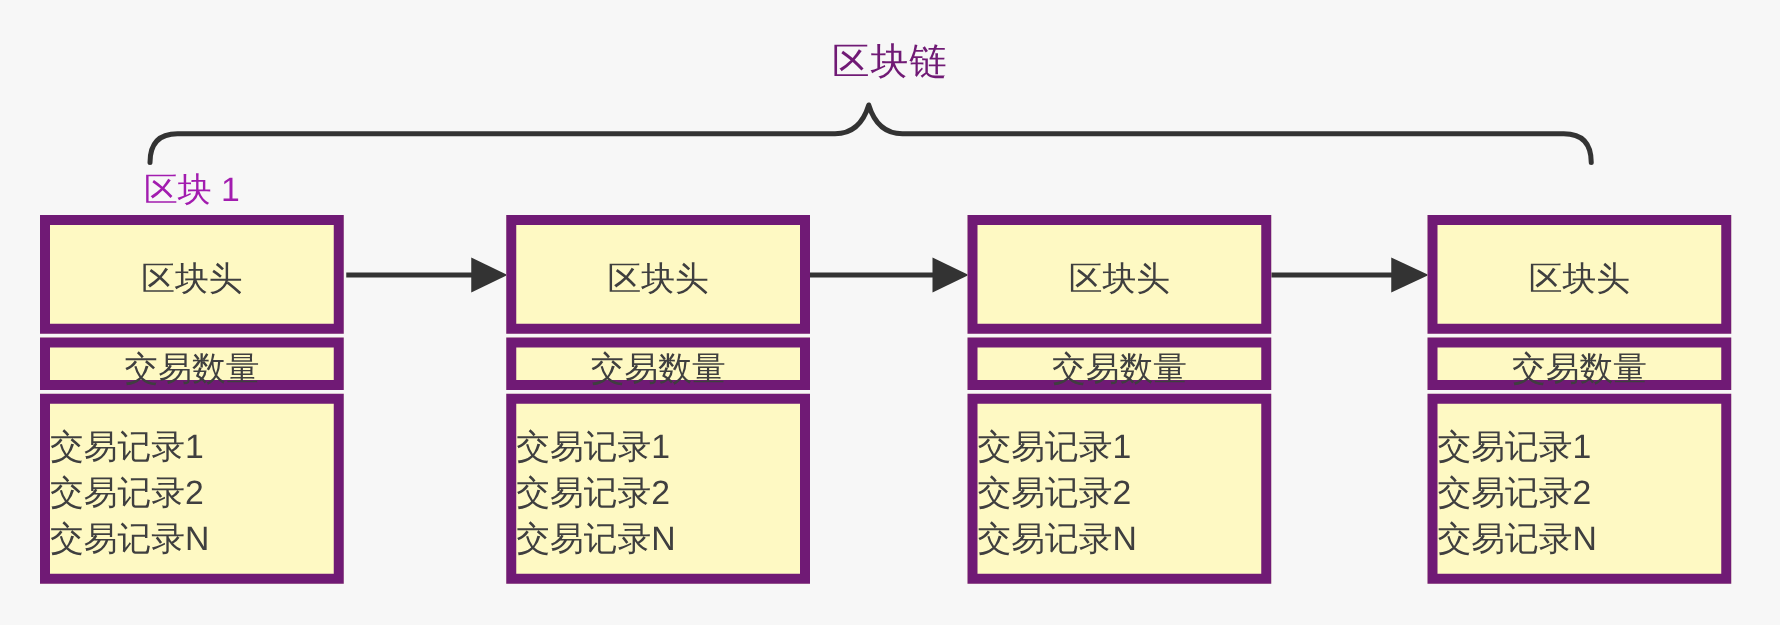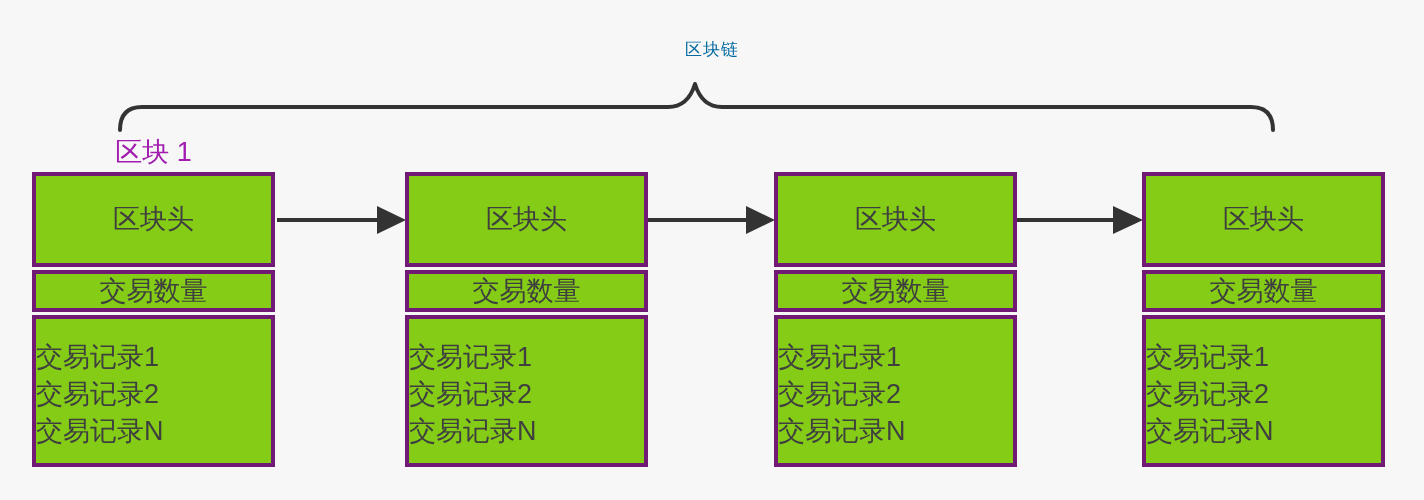--- a/index.html
+++ b/index.html
@@ -16,22 +16,22 @@
     overflow: hidden;
   }
   .diagram-title {
     position: absolute;
     left: 0;
     top: 34px;
     width: 100%;
     height: 32px;
     line-height: 32px;
     text-align: center;
-    font-size: 17px;
-    color: #0369a1;
+    font-size: 30px;
+    color: #701a75;
     letter-spacing: 1px;
   }
   .connector-layer {
     position: absolute;
     left: 0;
     top: 0;
     width: 1424px;
     height: 500px;
   }
   .block {
@@ -45,22 +45,22 @@
     left: 0;
     width: 100%;
     height: 32px;
     line-height: 32px;
     text-align: center;
     font-size: 27px;
     color: #a21caf;
   }
   .sec {
     box-sizing: border-box;
-    background: #84cc16;
-    border: 4px solid #701a75;
+    background: #fef9c3;
+    border: 8px solid #701a75;
     color: #3f3f3f;
     font-size: 27px;
     text-align: center;
   }
   .sec-header {
     height: 95px;
     margin-bottom: 3px;
     line-height: 87px;
   }
   .sec-qty {

